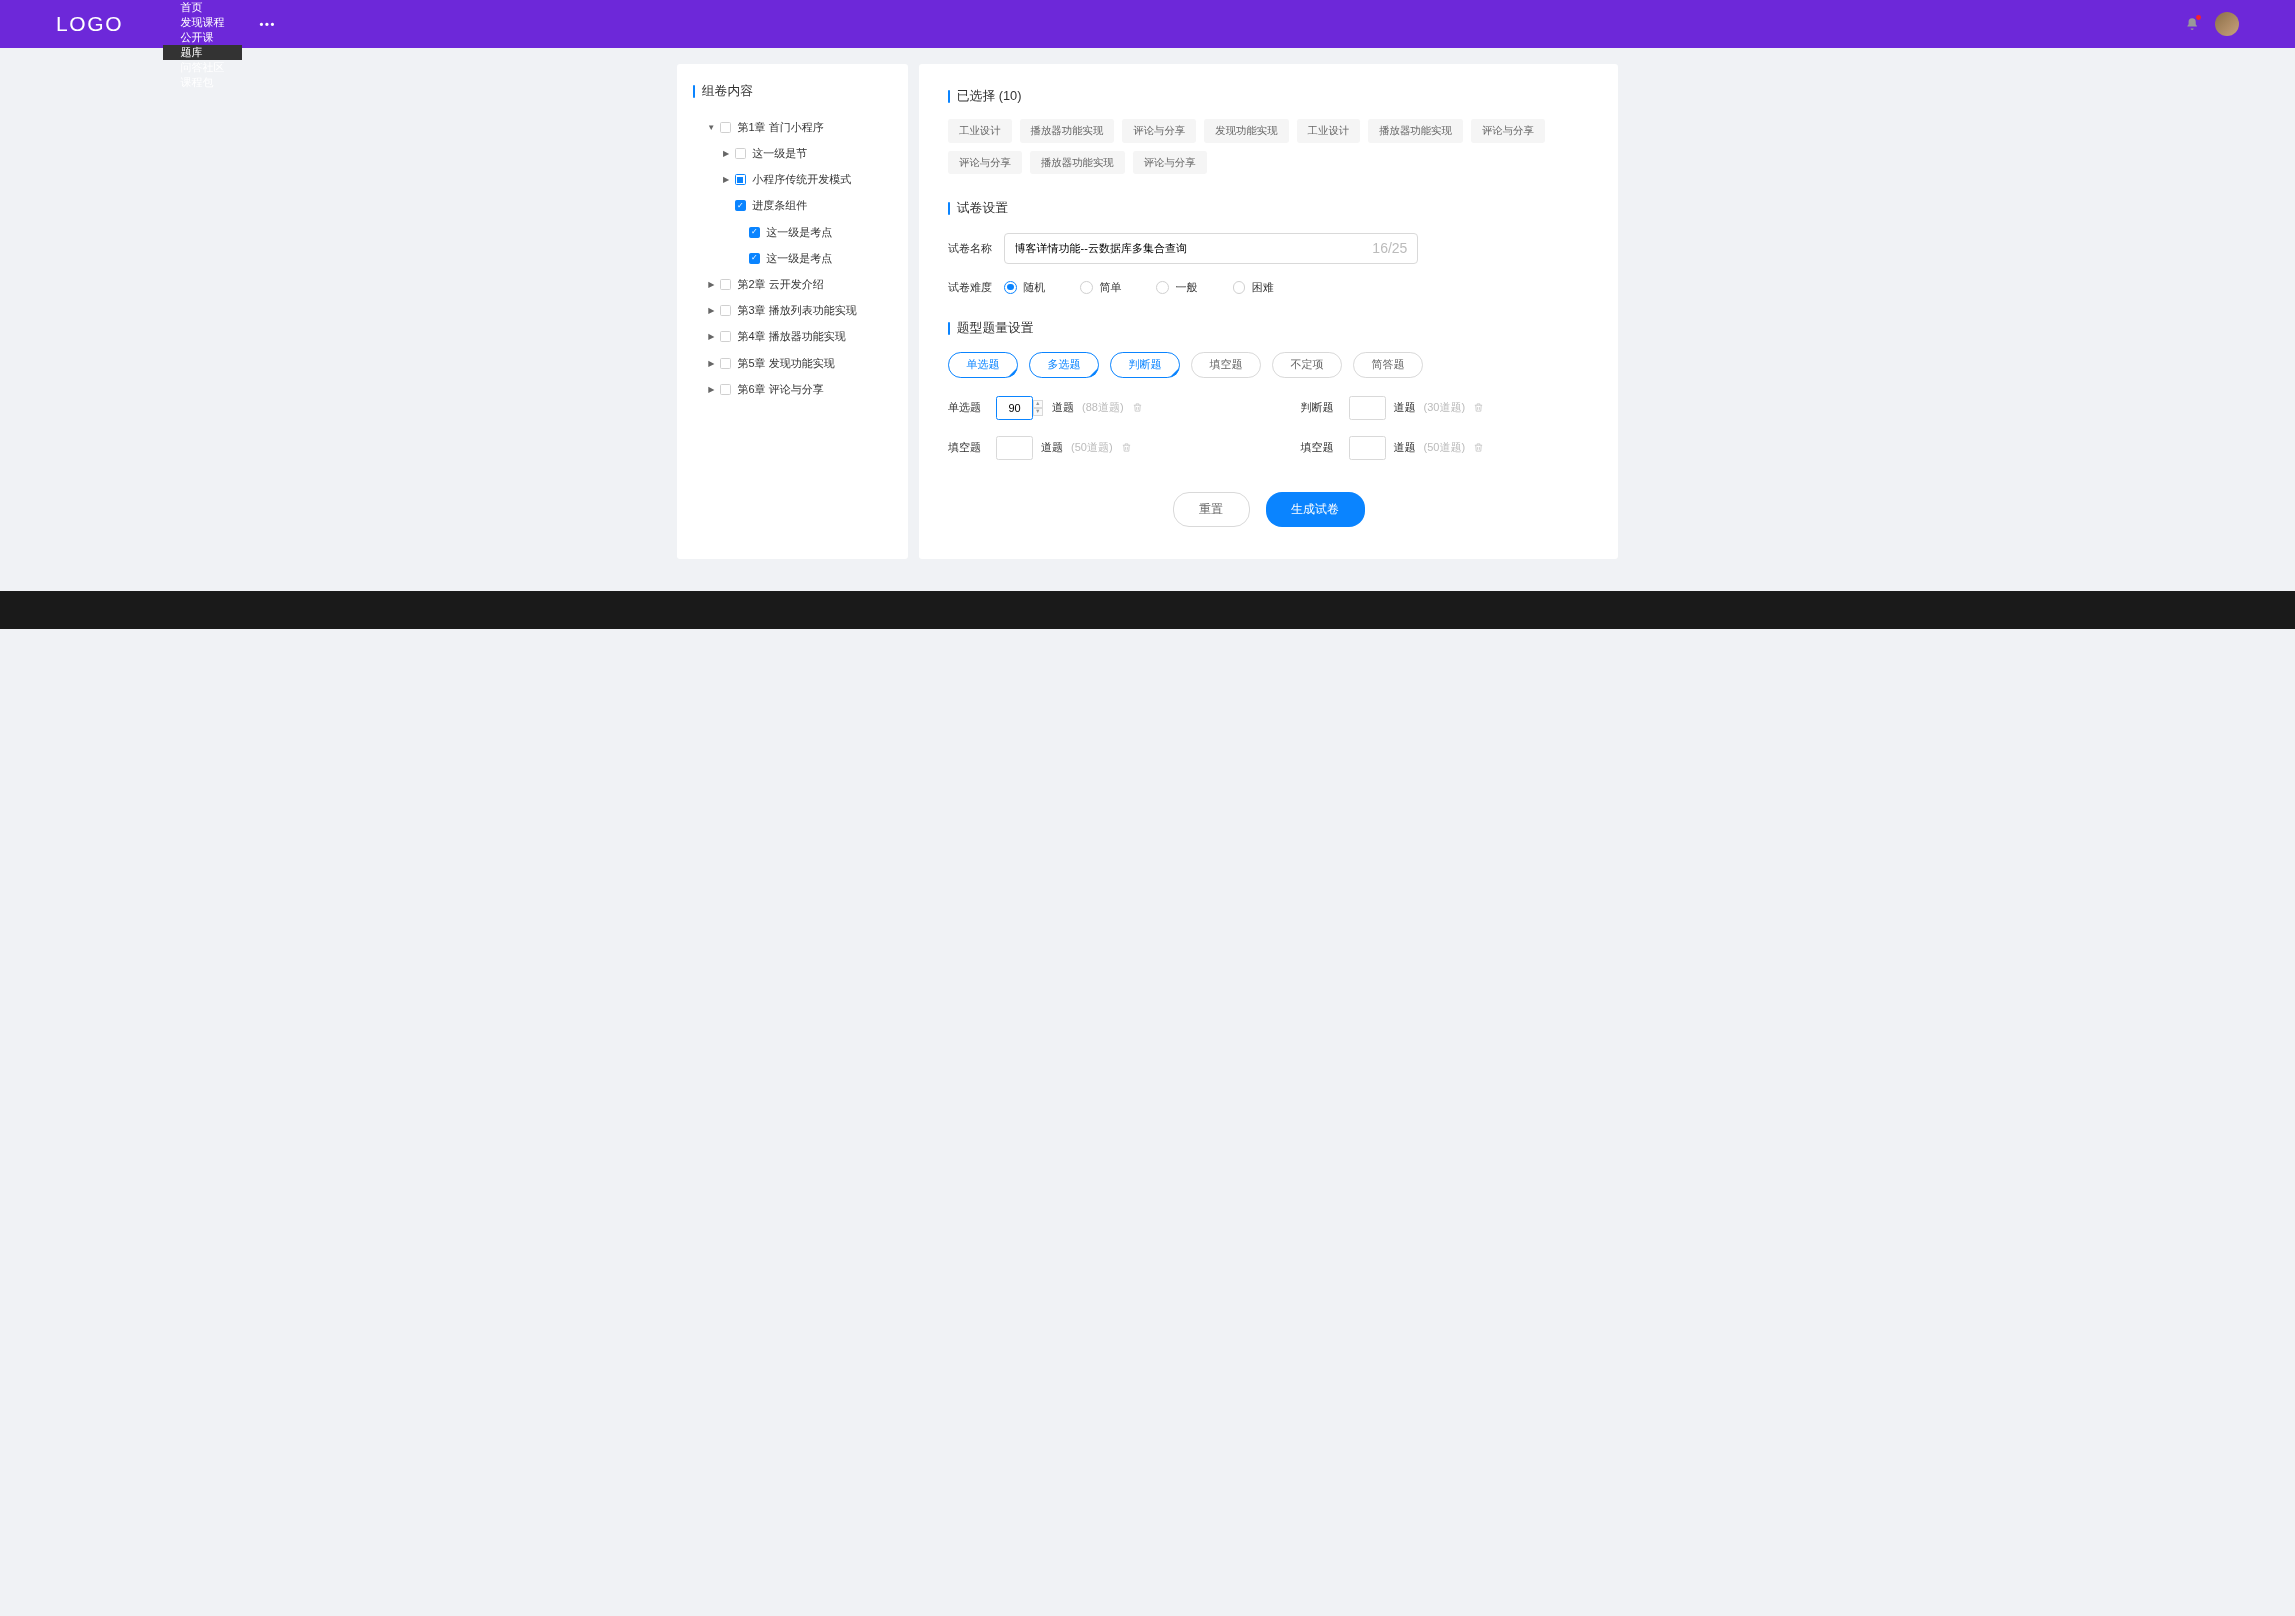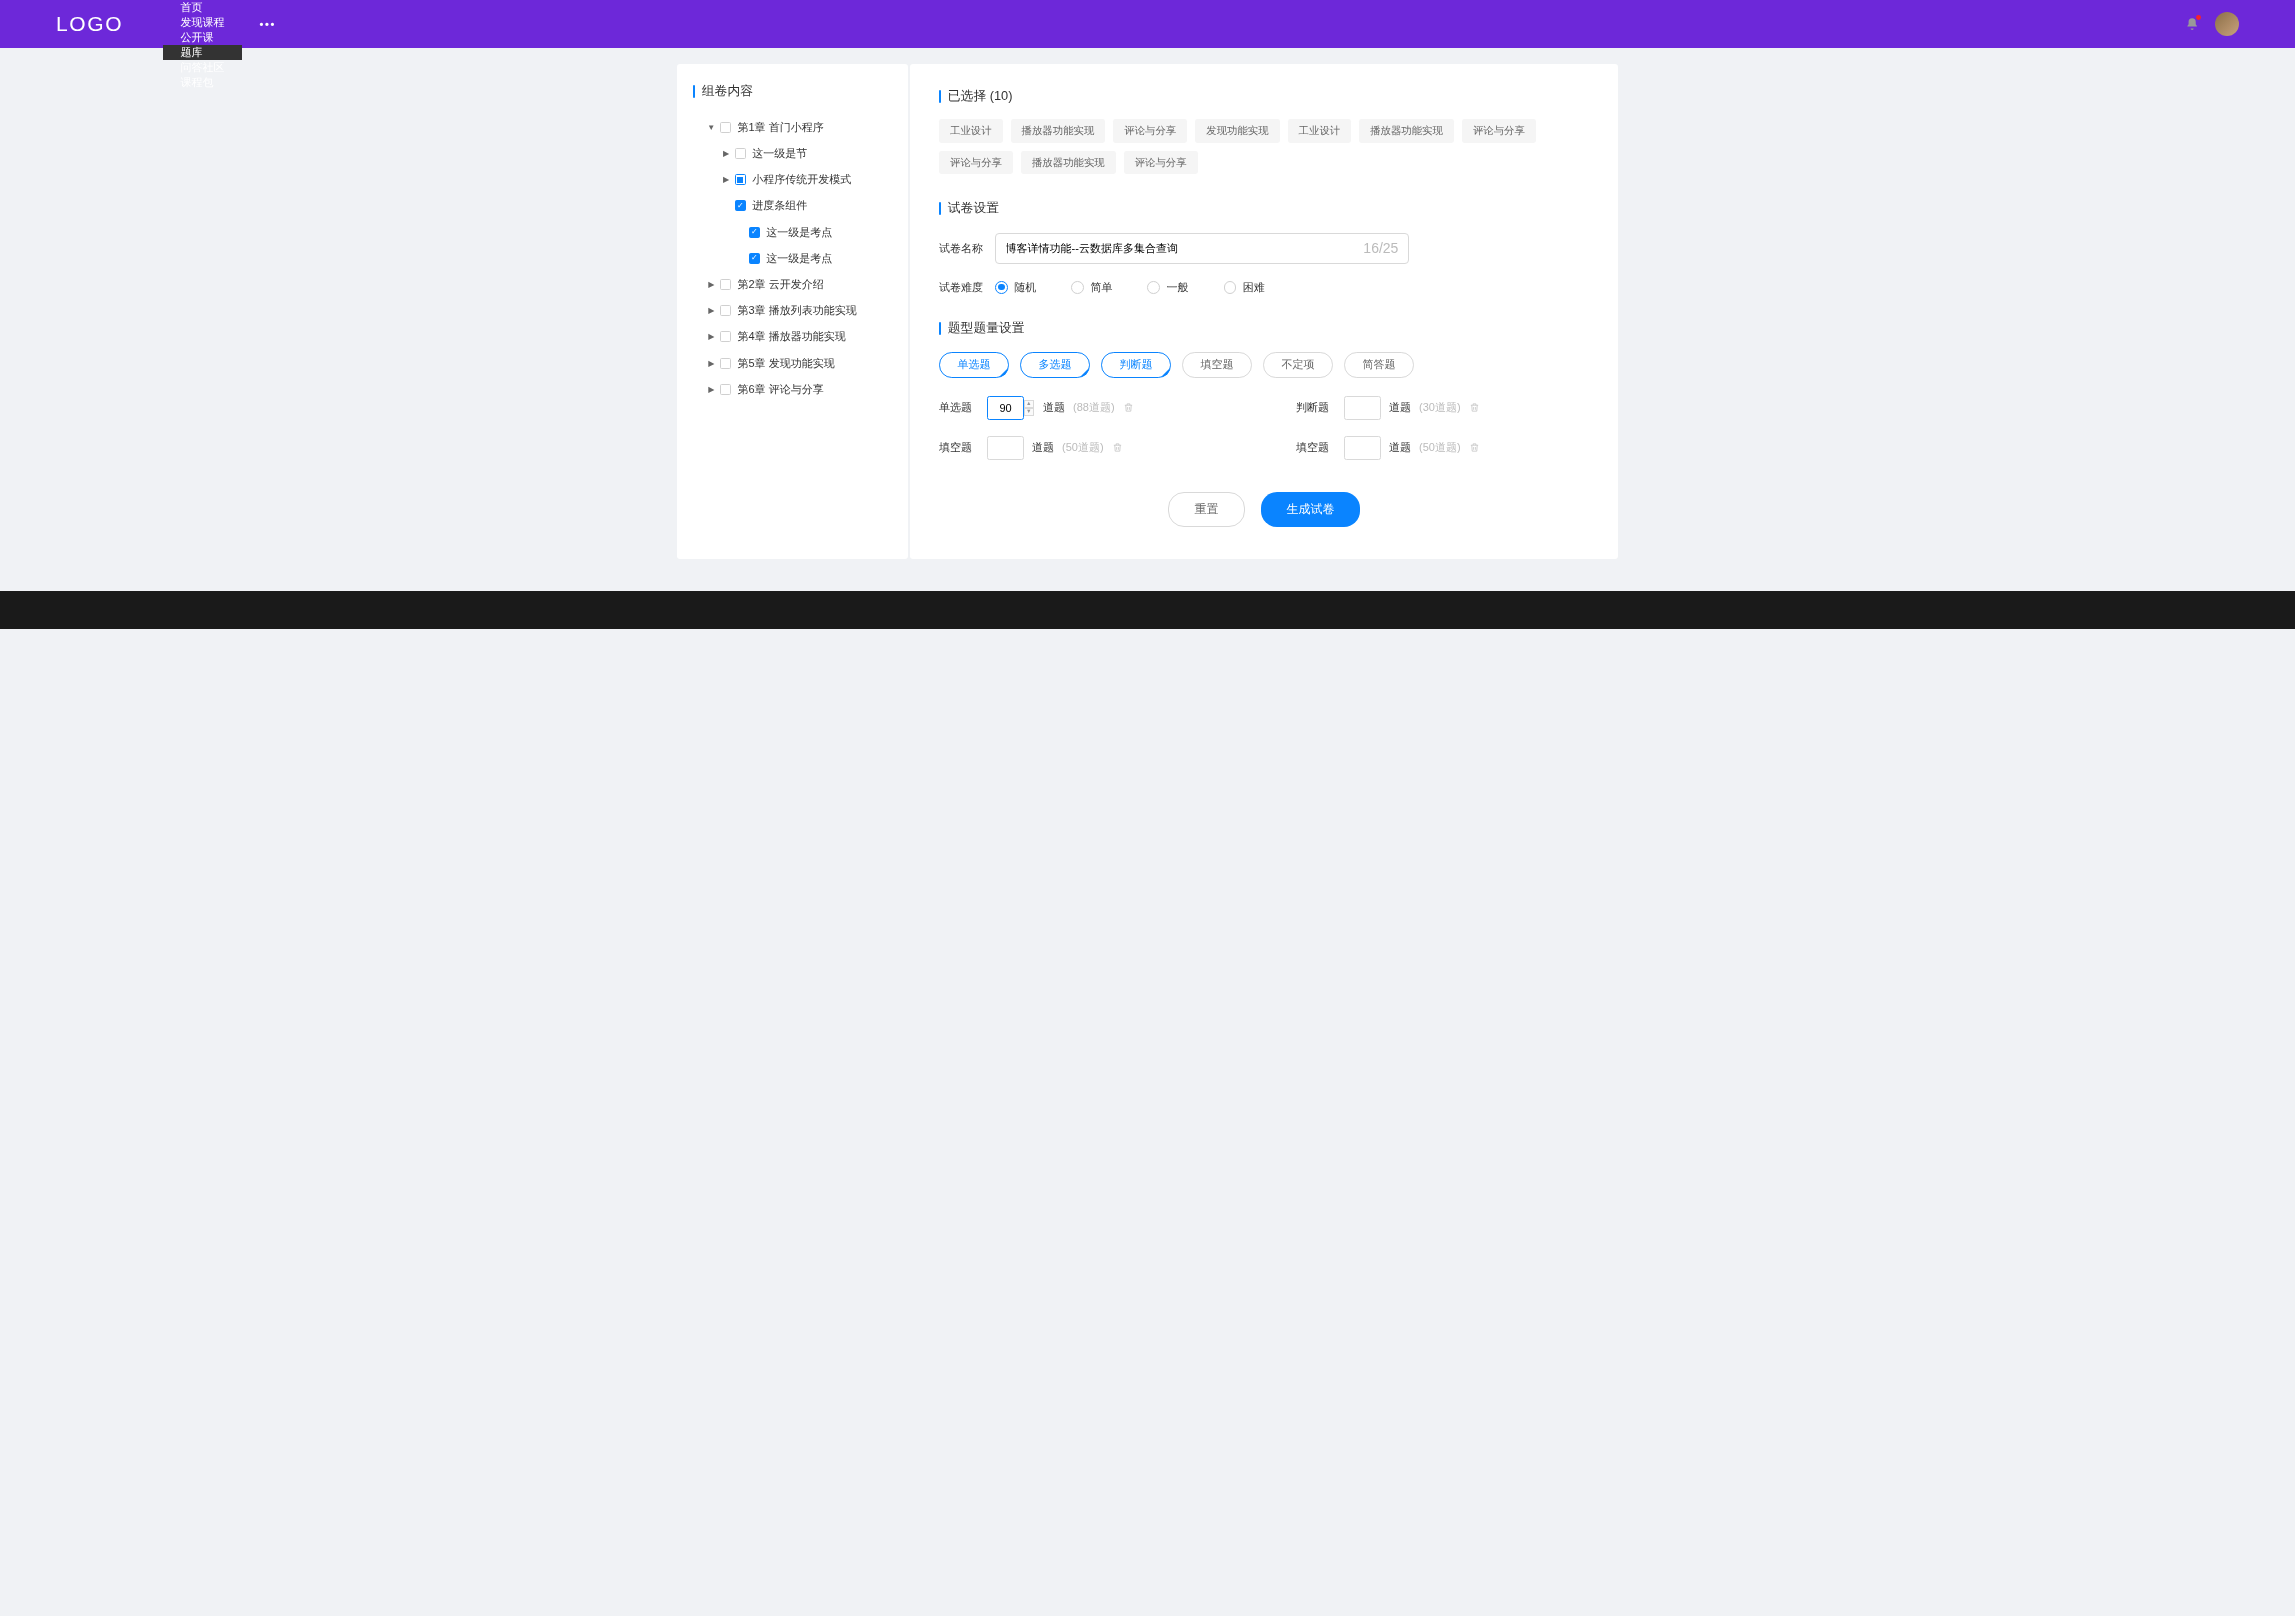--- a/index.html
+++ b/index.html
@@ -22,21 +22,21 @@
 .container { max-width: 941px; margin: 16px auto 32px; }
 
 
 .title-bar { background: #fff; border-radius: 3.2px; padding: 14.3px 19px; display: flex; align-items: center; margin-bottom: 11px; }
 .title-main { font-size: 13.5px; font-weight: 500; padding-right: 14.3px; border-right: 0.8px solid #e5e5e5; }
 .title-sub { font-size: 11px; color: #666; padding-left: 14.3px; }
 .back-btn { margin-left: auto; border: 0.8px solid #0a84ff; color: #0a84ff; background: #fff; border-radius: 14.3px; padding: 4.8px 14.3px; display: flex; align-items: center; gap: 4.8px; cursor: pointer; font-size: 11px; }
 .back-btn svg { width: 11px; height: 11px; fill: none; stroke: #0a84ff; stroke-width: 2; }
 
 
-.layout { display: flex; gap: 2px; }
+.layout { display: flex; gap: 11px; }
 
 
 .sidebar { width: 231px; background: #fff; border-radius: 3.2px; padding: 19px 16px; }
 .section-title { display: flex; align-items: center; font-size: 12.8px; font-weight: 500; margin-bottom: 14.3px; }
 .section-title::before { content: ""; width: 2.4px; height: 12.8px; background: #0a84ff; margin-right: 6.4px; border-radius: 1.6px; }
 
 .tree { }
 .tree-item { display: flex; align-items: center; padding: 5.6px 0; cursor: pointer; font-size: 11px; }
 .tree-toggle { width: 8px; display: inline-flex; justify-content: center; margin-right: 4.8px; color: #666; font-size: 8px; }
 .tree-checkbox { width: 11px; height: 11px; border: 0.8px solid #d0d0d0; border-radius: 1.6px; margin-right: 6.4px; display: inline-flex; align-items: center; justify-content: center; flex-shrink: 0; }

